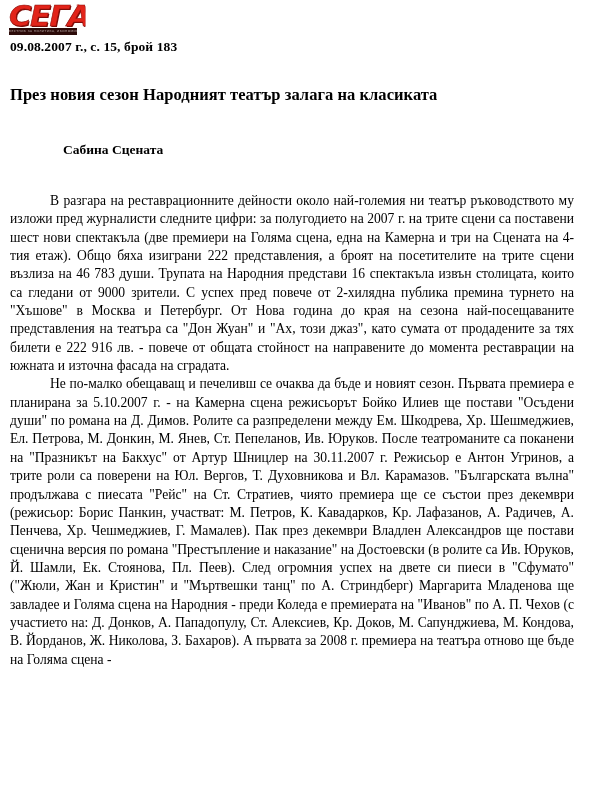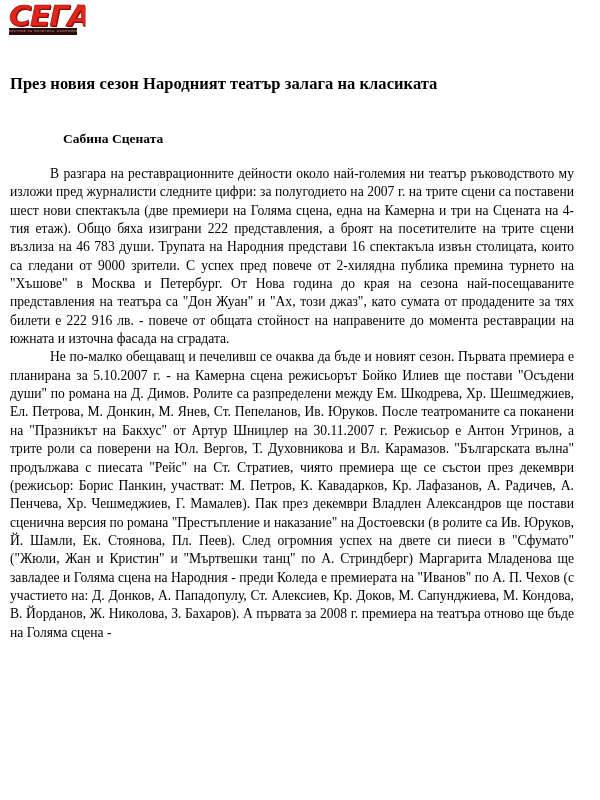--- a/index.html
+++ b/index.html
@@ -88,37 +88,37 @@
     margin: 3px 0 0 2px;
     letter-spacing: 0.1px;
   }
 
   
   .headline {
     font-family: "Liberation Serif", "DejaVu Serif", serif;
     font-weight: 700;
     font-size: 16.5px;
     line-height: 20px;
-    margin: 38px 0 0 2px;
+    margin: 30px 0 0 2px;
     letter-spacing: 0.05px;
     white-space: nowrap;
   }
 
   
   .byline {
     font-family: "Liberation Serif", "DejaVu Serif", serif;
     font-weight: 700;
     font-size: 13.5px;
     line-height: 17px;
     margin: 36px 0 0 55px;
   }
 
   
   .body-copy {
-    margin: 18px 2px 0 2px;
+    margin: 34px 2px 0 2px;
   }
   .body-copy p {
     margin: 0;
     font-size: 13.6px;
     line-height: 18.35px;
     text-align: justify;
     text-justify: inter-word;
     text-indent: 40px;
     hyphens: none;
   }
@@ -129,20 +129,21 @@
 <div class="page">
 
   <div class="masthead">
     <span class="logo-word">СЕГА</span>
     <span class="logo-tm">®</span>
     <span class="logo-bar">
       <span class="logo-bar-text">ВЕСТНИК ЗА ПОЛИТИКА, ИКОНОМИКА И КУЛТУРА</span>
     </span>
   </div>
 
+  <div class="issue-line">09.08.2007 г., с. 15, брой 183</div>
 
   <h1 class="headline">През новия сезон Народният театър залага на класиката</h1>
 
   <div class="byline">Сабина Сцената</div>
 
   <div class="body-copy">
     <p>В разгара на реставрационните дейности около най-големия ни театър ръководството му изложи пред журналисти следните цифри: за полугодието на 2007 г. на трите сцени са поставени шест нови спектакъла (две премиери на Голяма сцена, една на Камерна и три на Сцената на 4-тия етаж). Общо бяха изиграни 222 представления, а броят на посетителите на трите сцени възлиза на 46 783 души. Трупата на Народния представи 16 спектакъла извън столицата, които са гледани от 9000 зрители. С успех пред повече от 2-хилядна публика премина турнето на "Хъшове" в Москва и Петербург. От Нова година до края на сезона най-посещаваните представления на театъра са "Дон Жуан" и "Ах, този джаз", като сумата от продадените за тях билети е 222 916 лв. - повече от общата стойност на направените до момента реставрации на южната и източна фасада на сградата.</p>
     <p>Не по-малко обещаващ и печеливш се очаква да бъде и новият сезон. Първата премиера е планирана за 5.10.2007 г. - на Камерна сцена режисьорът Бойко Илиев ще постави "Осъдени души" по романа на Д. Димов. Ролите са разпределени между Ем. Шкодрева, Хр. Шешмеджиев, Ел. Петрова, М. Донкин, М. Янев, Ст. Пепеланов, Ив. Юруков. После театроманите са поканени на "Празникът на Бакхус" от Артур Шницлер на 30.11.2007 г. Режисьор е Антон Угринов, а трите роли са поверени на Юл. Вергов, Т. Духовникова и Вл. Карамазов. "Българската вълна" продължава с пиесата "Рейс" на Ст. Стратиев, чиято премиера ще се състои през декември (режисьор: Борис Панкин, участват: М. Петров, К. Кавадарков, Кр. Лафазанов, А. Радичев, А. Пенчева, Хр. Чешмеджиев, Г. Мамалев). Пак през декември Владлен Александров ще постави сценична версия по романа "Престъпление и наказание" на Достоевски (в ролите са Ив. Юруков, Й. Шамли, Ек. Стоянова, Пл. Пеев). След огромния успех на двете си пиеси в "Сфумато" ("Жюли, Жан и Кристин" и "Мъртвешки танц" по А. Стриндберг) Маргарита Младенова ще завладее и Голяма сцена на Народния - преди Коледа е премиерата на "Иванов" по А. П. Чехов (с участието на: Д. Донков, А. Пападопулу, Ст. Алексиев, Кр. Доков, М. Сапунджиева, М. Кондова, В. Йорданов, Ж. Николова, З. Бахаров). А първата за 2008 г. премиера на театъра отново ще бъде на Голяма сцена -</p>
   </div>
 

